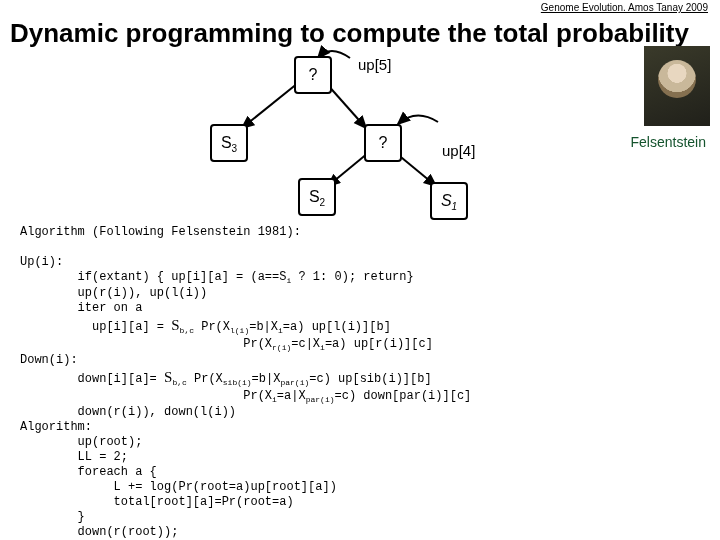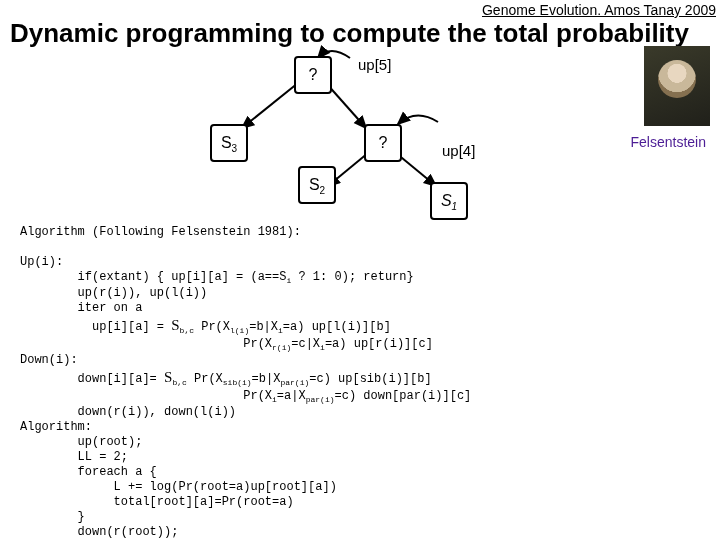--- a/index.html
+++ b/index.html
@@ -7,23 +7,23 @@
     padding: 0;
     width: 720px;
     height: 540px;
     font-family: Arial, Helvetica, sans-serif;
     background: #fff;
     position: relative;
     overflow: hidden;
   }
   .header-note {
     position: absolute;
-    right: 4px;
+    right: 12px;
     top: 2px;
-    font-size: 14px;
+    font-size: 10px;
     text-decoration: underline;
     color: #000;
   }
   .title {
     position: absolute;
     left: 10px;
     top: 18px;
     font-size: 26px;
     color: #000;
     font-weight: bold;
@@ -42,21 +42,21 @@
     left:14px; top:14px;
     width:38px; height:38px;
     border-radius:50%;
     background: radial-gradient(circle at 50% 35%, #e8d7c0 0 30%, #c9b89a 31% 60%, #857050 61% 100%);
   }
   .fel-label {
     position: absolute;
     right: 14px;
     top: 134px;
     font-size: 14px;
-    color:#4c1d95;
+    color:#14532d;
   }
   
   .diag {
     position: absolute;
     left: 180px;
     top: 50px;
     width: 360px;
     height: 160px;
   }
   .node {
@@ -130,21 +130,21 @@
   <div class="node" style="left:114px; top:6px;">?</div>
   <div class="lbl" style="left:178px; top:6px;">up[5]</div>
 
   <div class="node" style="left:30px; top:74px;text-align:center;">
     <span>S</span><sub>3</sub>
   </div>
 
   <div class="node" style="left:184px; top:74px;">?</div>
   <div class="lbl" style="left:262px; top:80px;margin-top:12px;">up[4]</div>
 
-  <div class="node" style="left:118px; top:116px;">
+  <div class="node" style="left:118px; top:128px;">
     <span>S</span><sub>2</sub>
   </div>
   <div class="node" style="left:250px; top:132px;font-style:italic;">
     <span>S</span><sub>1</sub>
   </div>
 </div>
 
 <div class="code"><span>Algorithm (Following Felsenstein 1981):</span>
 
 <span>Up(i):</span>

